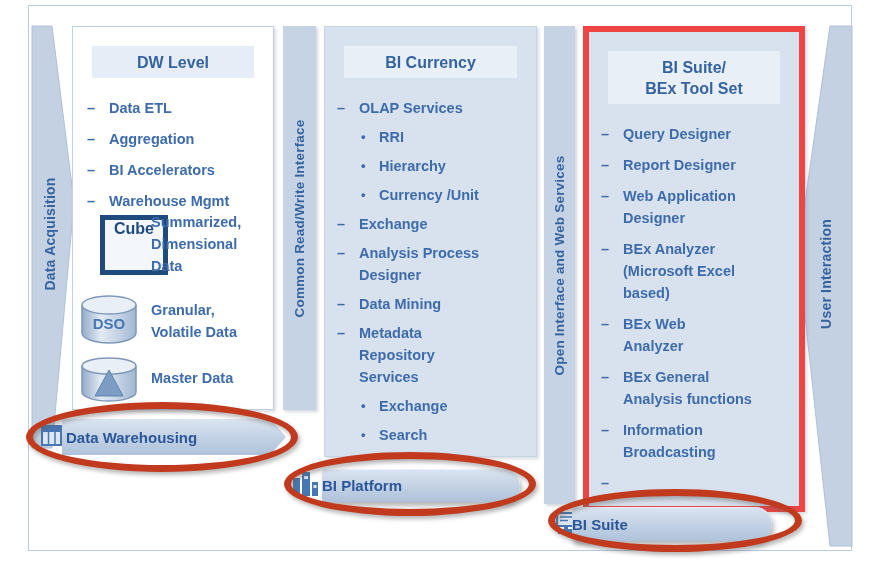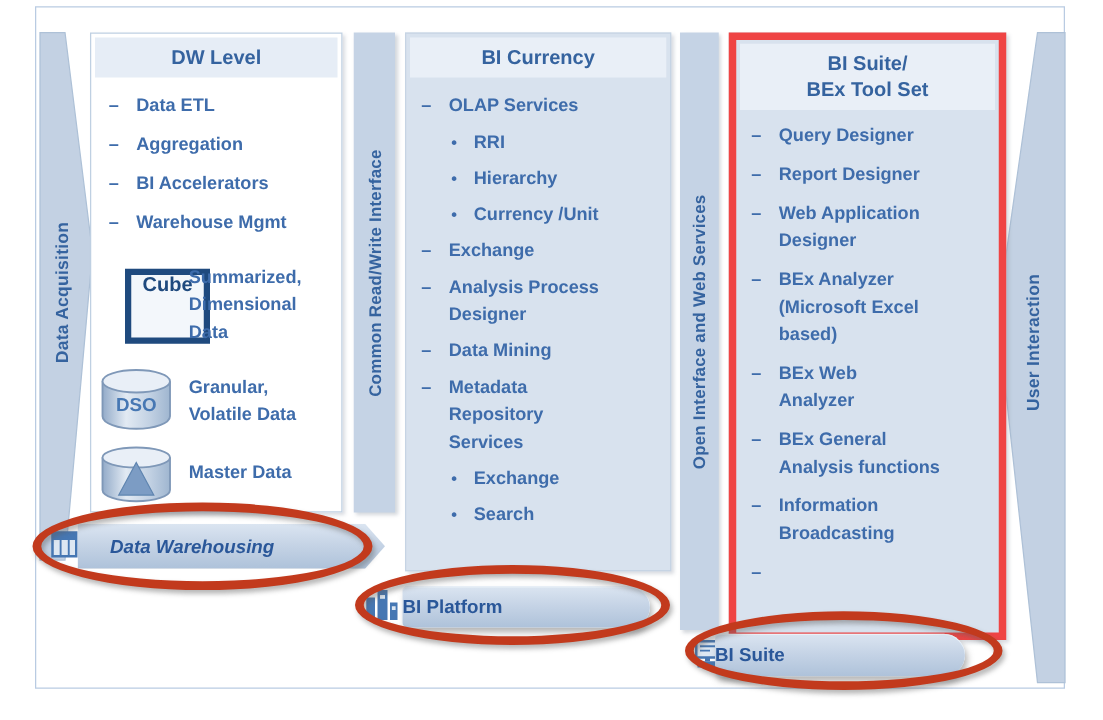--- a/index.html
+++ b/index.html
@@ -13,21 +13,21 @@
         display:flex;align-items:center;justify-content:center;overflow:visible;}
   .vwrap{position:absolute;display:flex;align-items:center;justify-content:center;overflow:visible;}
   .vlabel{transform:rotate(-90deg);white-space:nowrap;font-weight:700;color:#35639f;
           font-size:14px;letter-spacing:.2px;}
   .vlabel.sm{font-size:13.5px;}
   
   .panel{position:absolute;box-shadow:2px 2px 3px rgba(130,140,155,.3);}
   .dwp{background:#ffffff;border:1px solid #bfd0e2;}
   .svc{background:#d8e2ee;border:1px solid #c6d4e4;}
   .ste{background:#d8e2ee;border:6px solid #ef4444;}
-  .hdr{margin:3px;background:#e9eff7;color:#35639f;font-weight:700;font-size:16px;
+  .hdr{margin:19px;background:#e9eff7;color:#35639f;font-weight:700;font-size:16px;
        text-align:center;padding:6px 0 5px;line-height:21px;white-space:pre-line;}
   .dwp .hdr{background:#e6edf6;}
   .items{display:flex;flex-direction:column;}
   .p0 .items{margin:12px 6px 0 14px;gap:9px;}
   .p1 .items{margin:12px 2px 0 12px;gap:7px;}
   .p2 .items{margin:10px 2px 0 12px;gap:9px;}
   .item{display:flex;font-size:14.5px;font-weight:700;color:#3e6cab;line-height:22px;}
   .item .mk{flex:0 0 22px;}
   .item.bullet{padding-left:24px;}
   .item.bullet .mk{flex:0 0 18px;font-size:13px;}
@@ -35,21 +35,21 @@
   
   .cube{position:absolute;width:58px;height:50px;border:5px solid #1f4a7e;background:#f3f7fb;
         display:flex;align-items:flex-start;justify-content:center;color:#1f4a7e;
         font-weight:700;font-size:16px;margin-left:19px;}
   .objlabel{position:absolute;font-weight:700;font-size:14.5px;color:#3e6cab;
             line-height:22px;white-space:pre-line;}
   
   .banner{position:absolute;display:flex;align-items:center;color:#2a5799;font-weight:700;
           font-size:15px;background:linear-gradient(180deg,#dbe5f1 0%,#c6d4e6 45%,#aec2da 100%);}
   .banner.arrow{clip-path:polygon(0 0,calc(100% - 16px) 0,100% 50%,calc(100% - 16px) 100%,0 100%);
-          padding-left:26px;filter:drop-shadow(2px 3px 3px rgba(110,110,110,.55));font-style:italic;}
+          padding-left:4px;filter:drop-shadow(2px 3px 3px rgba(110,110,110,.55));}
   .banner.pill{border-radius:4px 17px 17px 4px;
           box-shadow:2px 4px 5px rgba(110,110,110,.5), inset 0 1px 0 #eaf1f8;}
   
   .redoval{position:absolute;border:7px solid #c23a1d;border-radius:50%;
            filter:drop-shadow(2px 3px 2px rgba(90,90,90,.45));}
 </style>
 </head>
 <body>
 
 <div class="stage">

